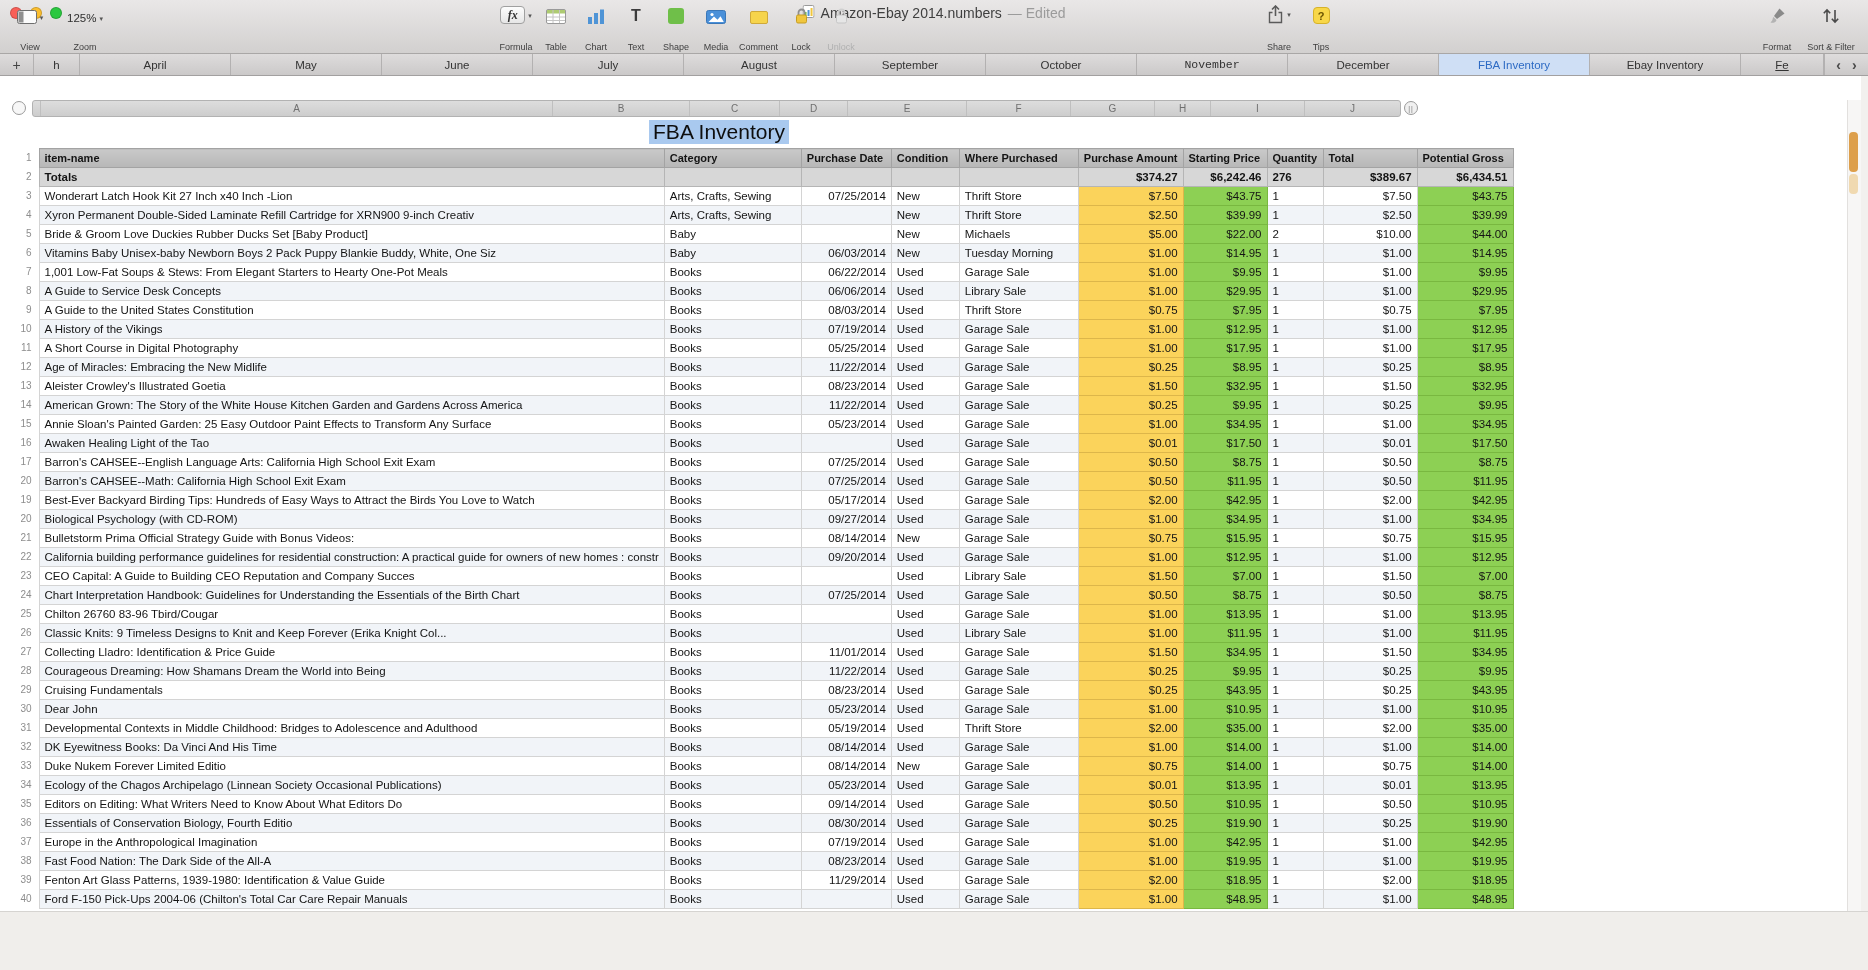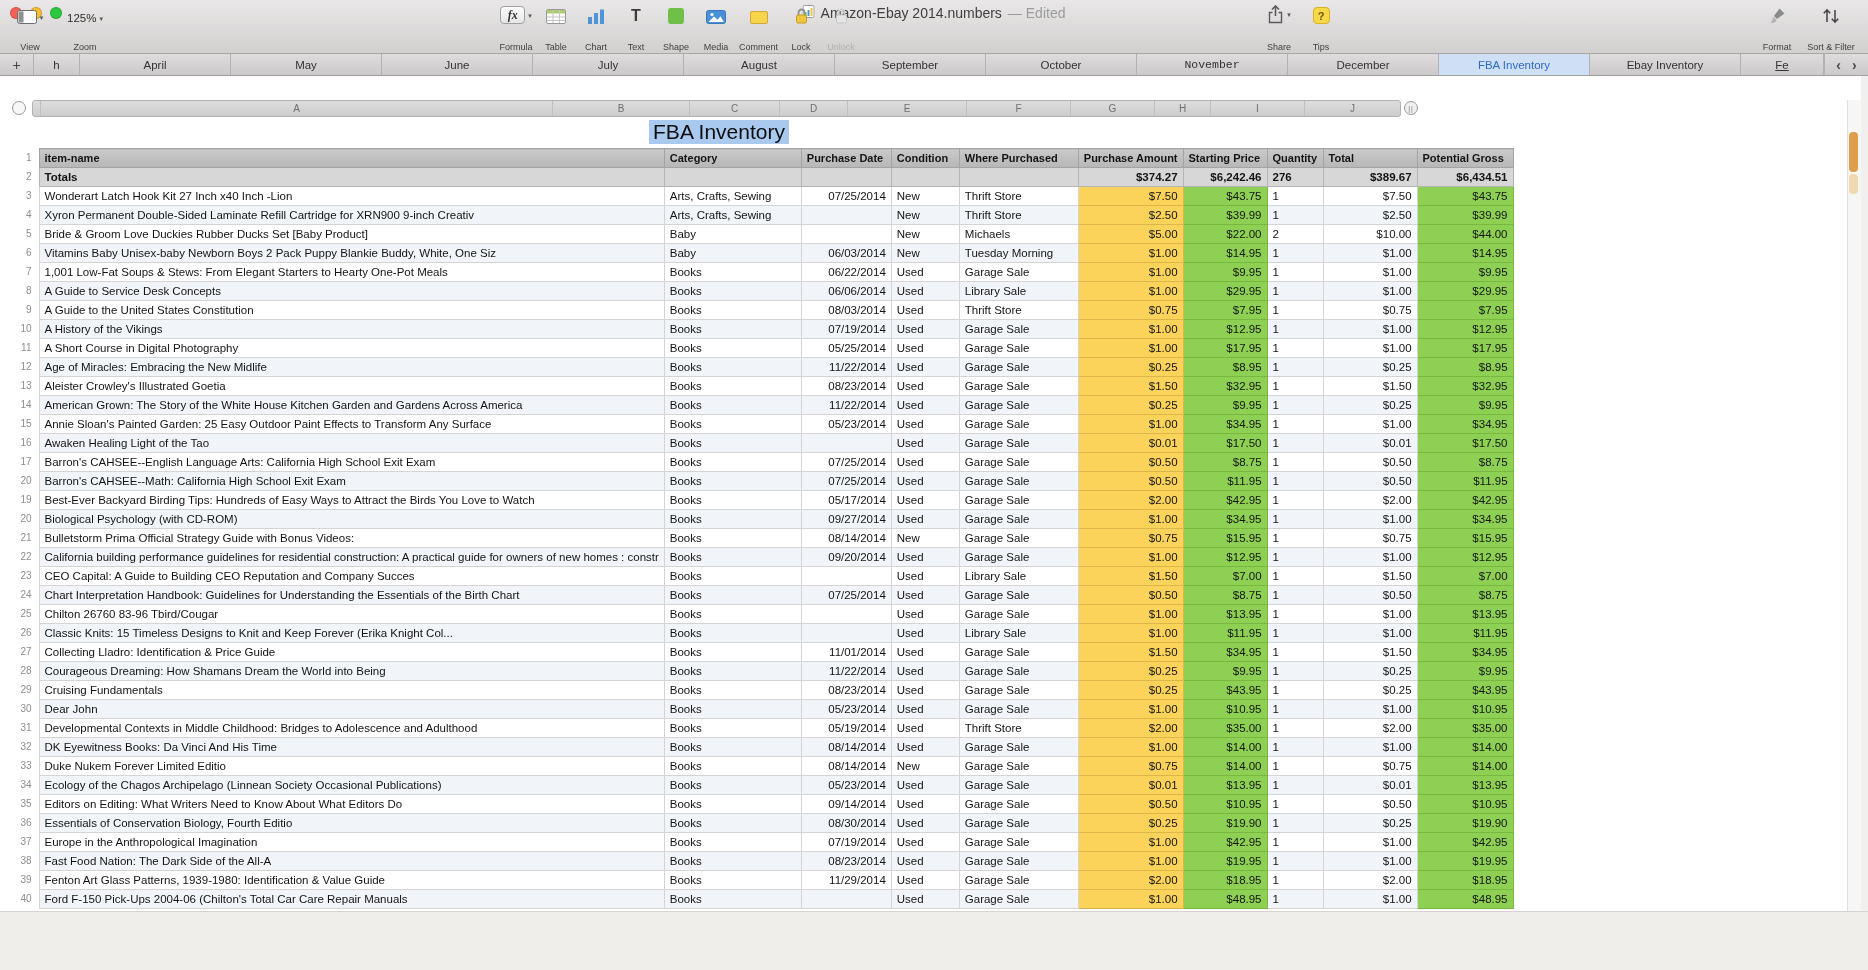--- a/index.html
+++ b/index.html
@@ -639,21 +639,21 @@
             <td class="al">Used</td>
             <td class="al">Garage Sale</td>
             <td class="ar amt">$1.00</td>
             <td class="ar start">$13.95</td>
             <td class="ac">1</td>
             <td class="ar">$1.00</td>
             <td class="ar gross">$13.95</td>
           </tr>
           <tr class="data alt">
             <td class="rownum">26</td>
-            <td class="al">Classic Knits: 15 Timeless Designs to Knit and Keep Forever (Erika Knight Col...</td>
+            <td class="al">Classic Knits: 9 Timeless Designs to Knit and Keep Forever (Erika Knight Col...</td>
             <td class="al">Books</td>
             <td class="ar"></td>
             <td class="al">Used</td>
             <td class="al">Library Sale</td>
             <td class="ar amt">$1.00</td>
             <td class="ar start">$11.95</td>
             <td class="ac">1</td>
             <td class="ar">$1.00</td>
             <td class="ar gross">$11.95</td>
           </tr>

